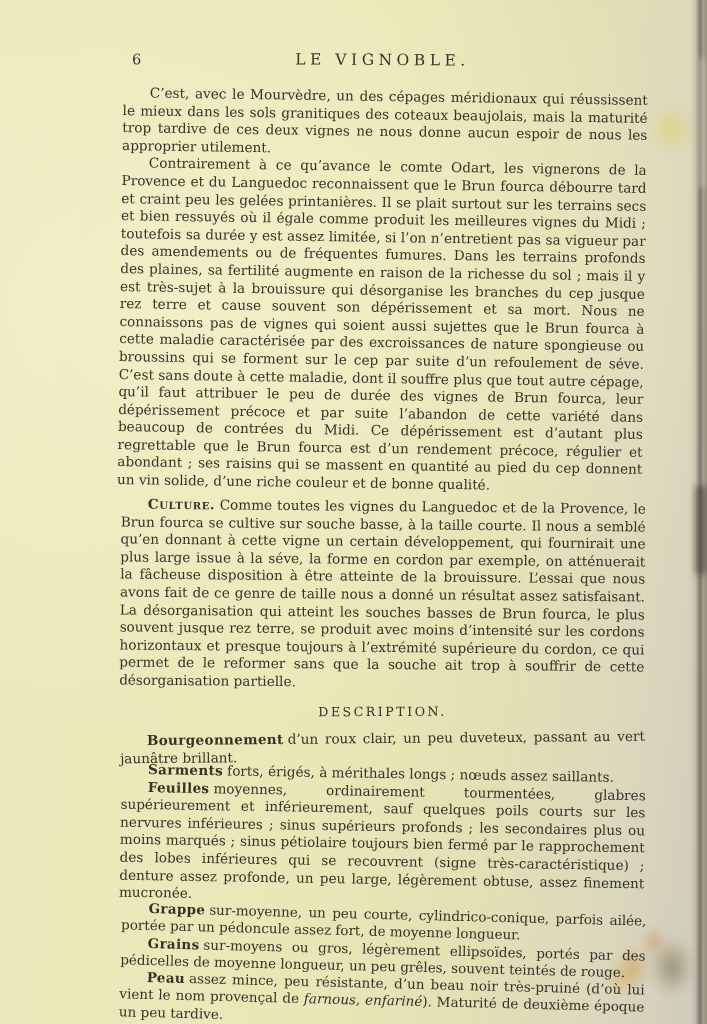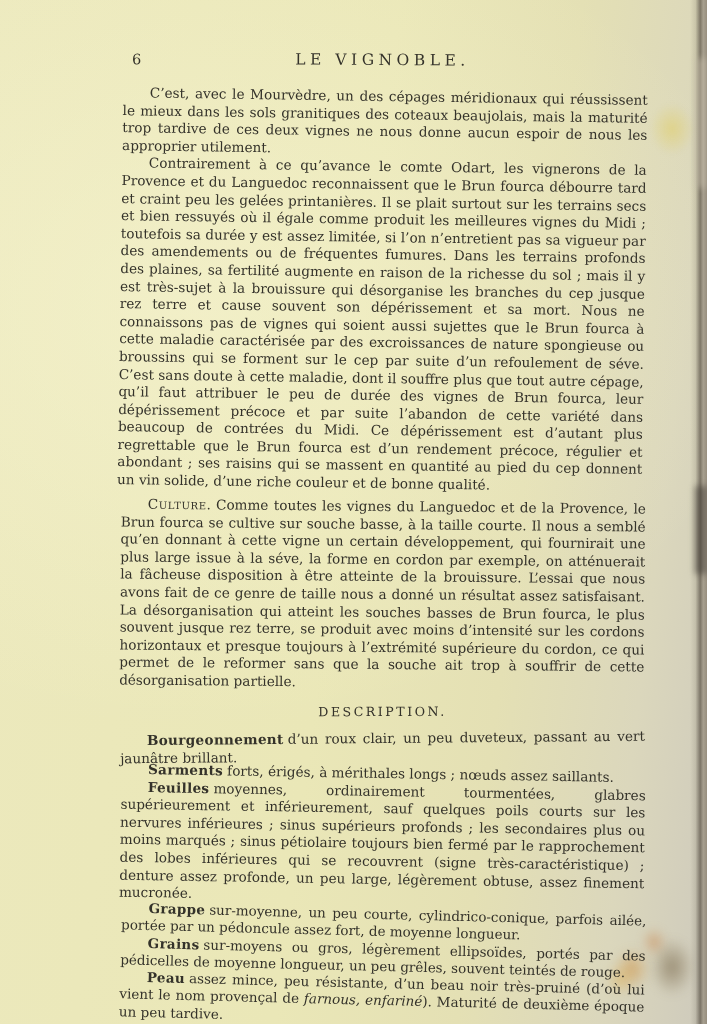--- a/index.html
+++ b/index.html
@@ -44,21 +44,21 @@
     padding:52px 62px 0 120px;
     color:#34322a;font-size:13.6px;line-height:17.6px;text-align:justify;
   }
   .pagehead{position:relative;height:24px;transform:rotate(0.4deg);}
   .pageno{position:absolute;left:12px;top:1px;font-size:14.5px;}
   .ptitle{position:absolute;left:0;right:0;text-align:center;letter-spacing:4.5px;font-size:15.5px;}
 
   p{margin:0;text-indent:27px;}
   .sec-intro{transform:rotate(0.85deg);margin-top:12px;}
   .sec-culture{transform:rotate(0.55deg);margin-top:5px;}
-  .smallcaps{font-variant:small-caps;letter-spacing:0.6px;margin-right:0.33em;}
+  .smallcaps{font-variant:small-caps;letter-spacing:0.6px;margin-right:0.33em;font-weight:bold;}
   .desc-head{
     text-align:center;letter-spacing:2.5px;font-size:12.6px;
     margin-top:12px;margin-bottom:9px;transform:rotate(-0.2deg);
   }
   .sec-d1{transform:rotate(-0.5deg);}
   .sec-d2{transform:rotate(0.95deg);}
   .sec-d3{transform:rotate(1.45deg);font-size:13.5px;line-height:17.3px;}
   .term{font-weight:bold;margin-right:0.3em;letter-spacing:0.3px;}
   i{font-style:italic;}
 </style>

